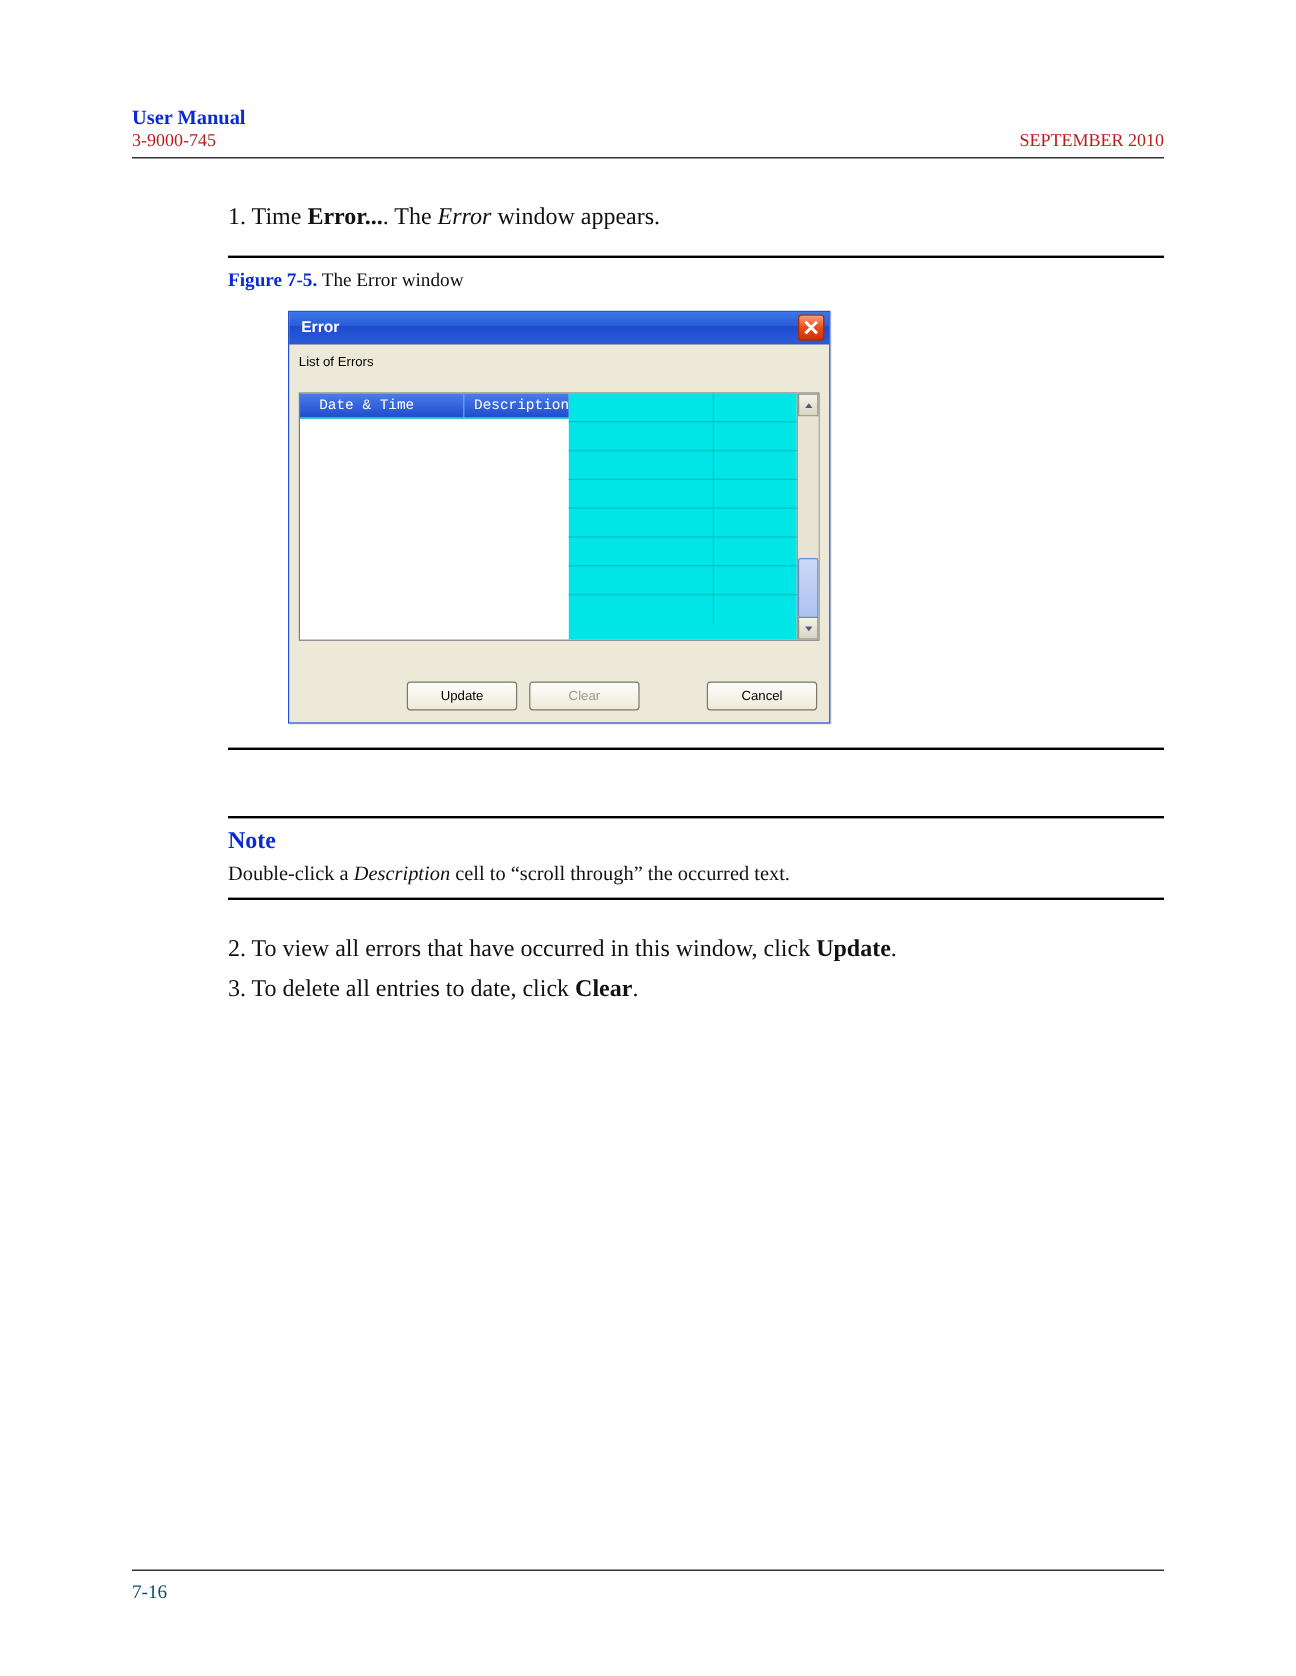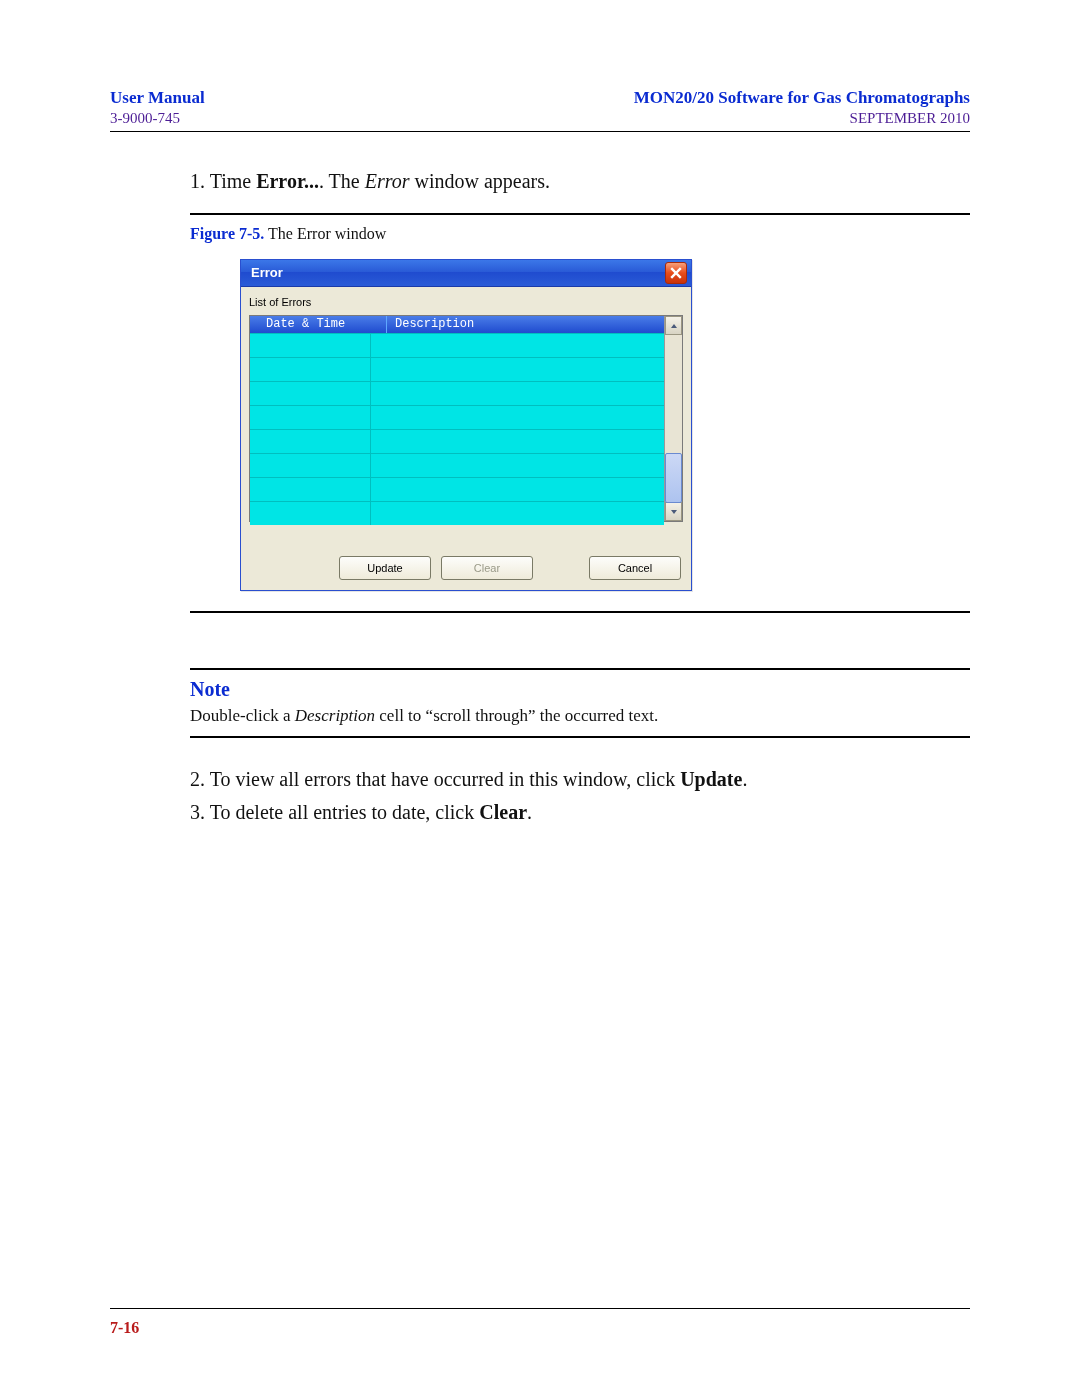--- a/index.html
+++ b/index.html
@@ -28,21 +28,21 @@
     font-size: 17px;
   }
   .header-left-top, .header-right-top {
     color: #0a2bd1;
     font-weight: bold;
   }
   .header-sub {
     display: flex;
     justify-content: space-between;
     font-size: 15px;
-    color: #4c1d95;
+    color: #b91c1c;
     margin-top: 2px;
   }
   .hr-thin {
     border: none;
     border-top: 1.5px solid #000;
     margin: 4px 0 0 0;
   }
   .content {
     margin-top: 30px;
     margin-left: 80px;
@@ -101,28 +101,28 @@
     border: 1px solid #a82a0a;
     border-radius: 3px;
     display: flex;
     align-items: center;
     justify-content: center;
   }
   .closebtn svg { width: 12px; height: 12px; }
   .win-body {
     padding: 8px 8px 10px 8px;
   }
-  .listlabel { font-size: 11px; margin-bottom: 6px; color:#000; }
+  .listlabel { font-size: 11px; margin-bottom: 18px; color:#000; }
   .grid-wrap {
     display: flex;
     border: 1px solid #7a7a7a;
     background: #fff;
     height: 205px;
   }
-  .grid-main { flex: 1; display:flex; flex-direction:column; }
+  .grid-main { flex: 1; display:flex; flex-direction:row; }
   .grid-header {
     display: flex;
     height: 20px;
     background: linear-gradient(to bottom, #4a7de8, #1f4bcf);
     color: #fff;
     font-family: "Courier New", monospace;
     font-size: 12px;
     border-bottom: 1px solid #00bfbf;
   }
   .col-a {
@@ -194,35 +194,34 @@
     color:#0a2bd1;
     font-weight:bold;
     font-size:20px;
   }
   .note-text { font-size:17px; margin-top:2px; }
   .note-hr-bottom { border:none; border-top:2px solid #000; margin:8px 0 28px 0; }
   .footer {
     border-top: 1.5px solid #000;
     padding-top: 10px;
     font-size: 16px;
-    font-weight: bold;
-    color:#b91c1c;
+    font-weight: normal;
+    color:#0c4a6e;
   }
   em.ital { font-style: italic; }
   strong.b { font-weight: bold; }
 </style>
 </head>
 <body>
 
 <div class="page">
 
   <div>
     <div class="header-row">
       <span class="header-left-top">User Manual</span>
-      <span class="header-right-top">MON20/20 Software for Gas Chromatographs</span>
     </div>
     <div class="header-sub">
       <span>3-9000-745</span>
       <span>SEPTEMBER 2010</span>
     </div>
     <hr class="hr-thin">
   </div>
 
   <div class="content">
     <p class="step">

